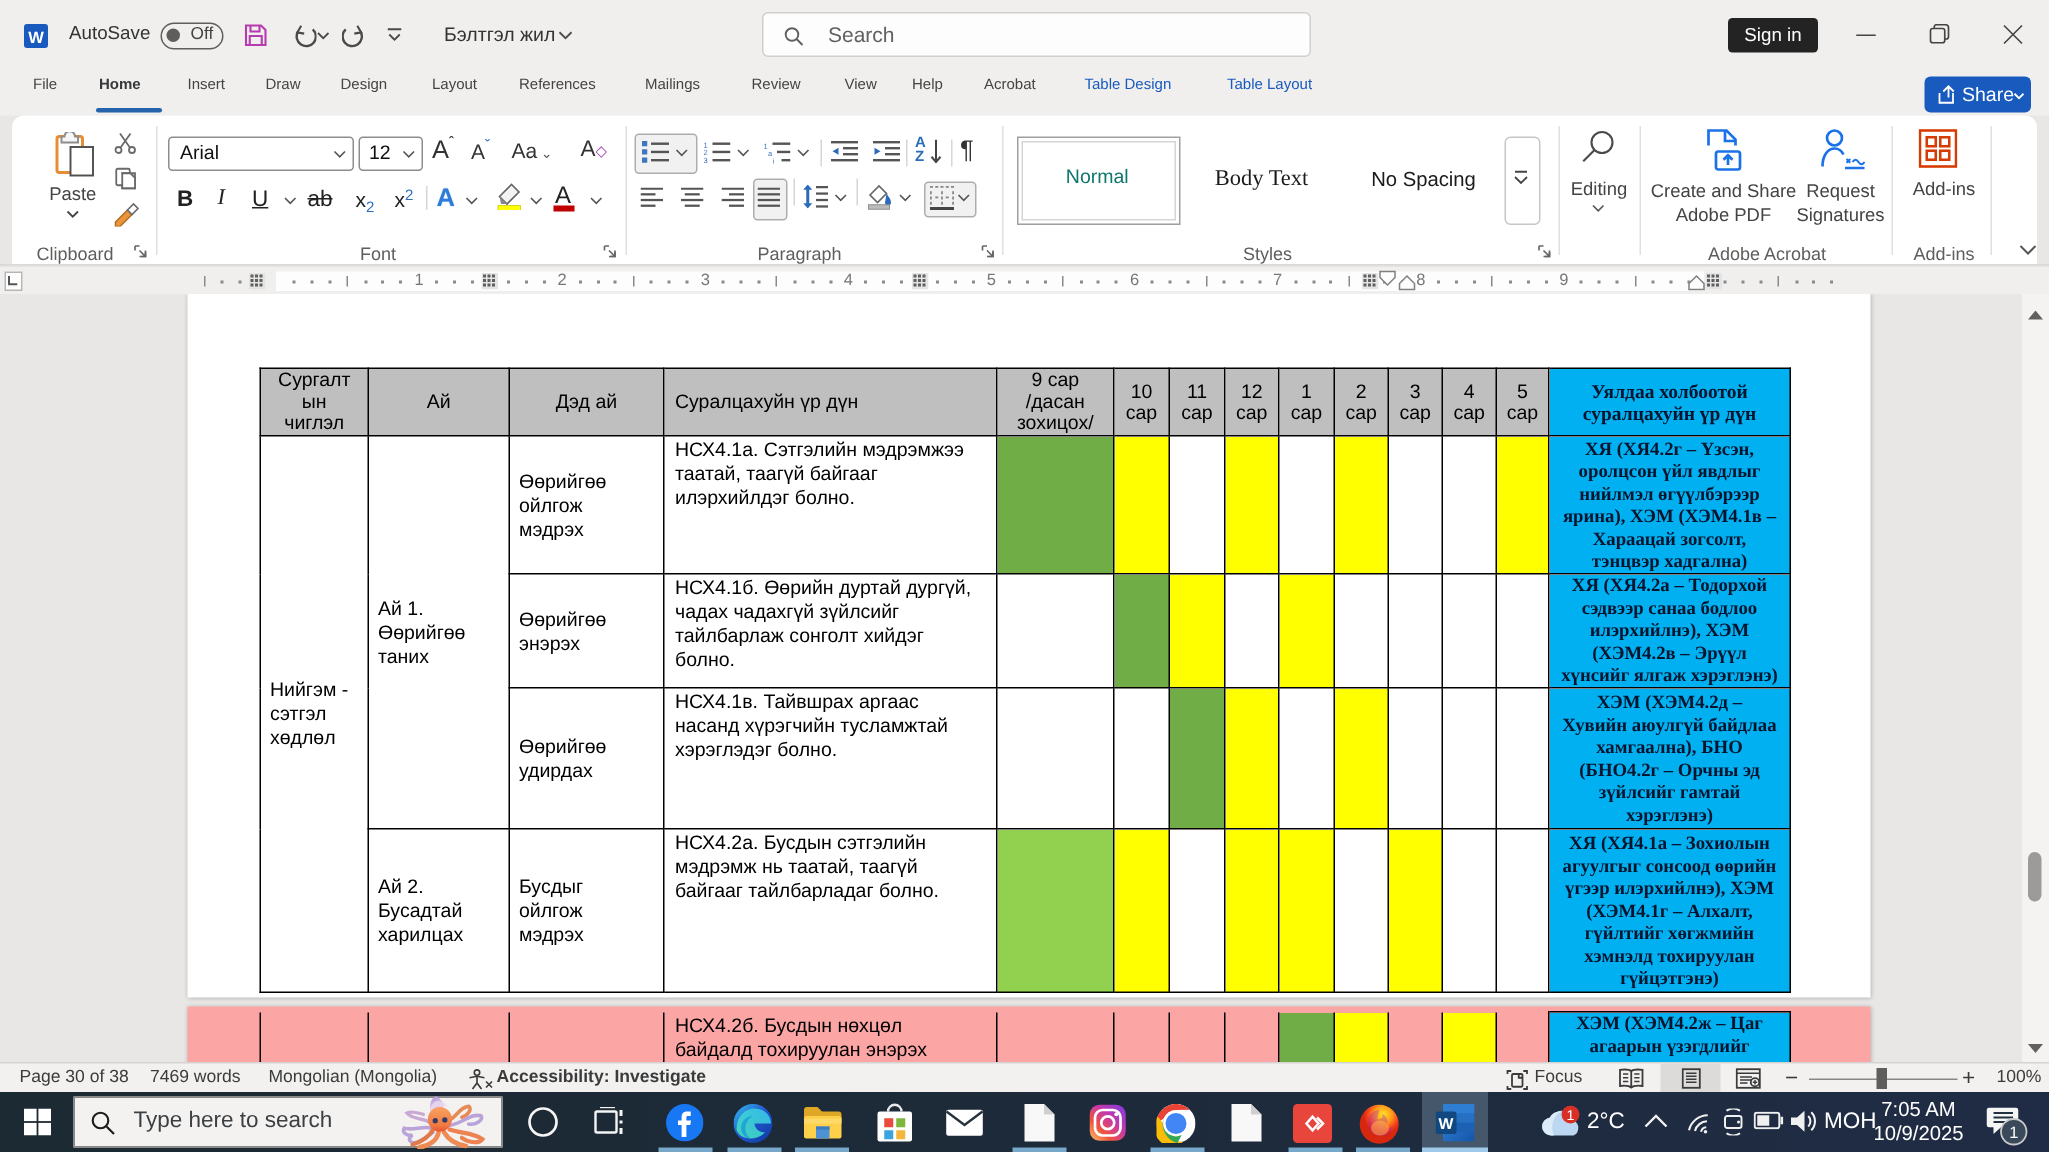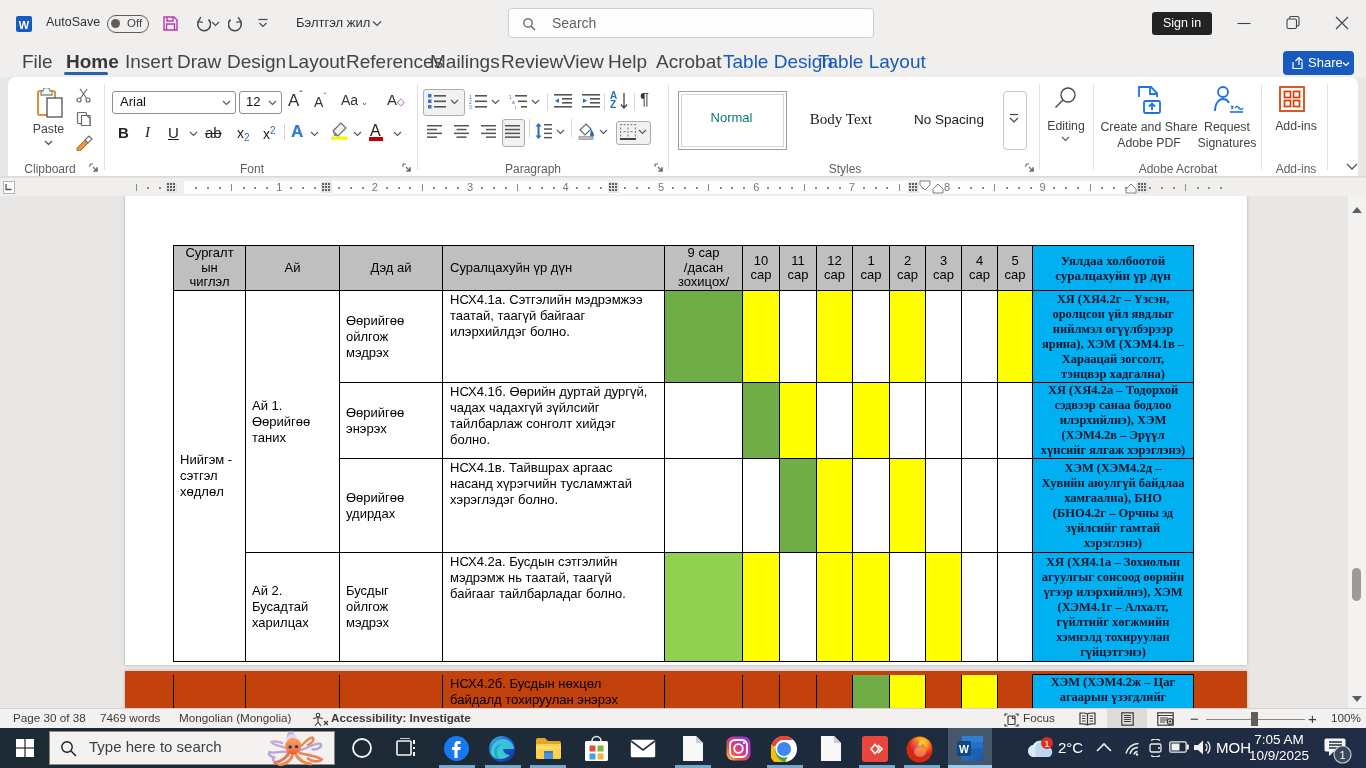--- a/index.html
+++ b/index.html
@@ -2,37 +2,37 @@
 <html><head>
 <meta charset="utf-8">
 <style>
   html,body{margin:0;padding:0;}
   body{font-family:"Liberation Sans",sans-serif;}
   #screen{position:relative;width:1366px;height:768px;overflow:hidden;background:#e8e7e6;}
   .abs{position:absolute;}
   
   #titlebar{left:0;top:0;width:1366px;height:44px;background:#f0efee;}
   #tabrow{left:0;top:44px;width:1366px;height:33px;background:#f0efee;}
-  .tab{position:absolute;top:7px;font-size:19px;color:#444;}
+  .tab{position:absolute;top:7px;font-size:10px;color:#444;}
   .tab.ctx{color:#185abd;}
   #ribbon{left:8px;top:77px;width:1350px;height:99px;background:#ffffff;border-radius:8px 8px 0 0;}
   #ribbonline{left:0;top:176px;width:1366px;height:2px;background:linear-gradient(#d8d6d4,#e7e6e4);}
   .gsep{position:absolute;top:7px;width:1px;height:86px;background:#e2e0de;}
   .glabel{position:absolute;top:85px;font-size:12px;color:#605e5c;text-align:center;}
   .launcher{position:absolute;top:86px;width:10px;height:10px;}
   
   #ruler{left:0;top:178px;width:1366px;height:18px;background:#f0efee;}
   #rulerwhite{position:absolute;left:184px;top:3px;width:952px;height:13px;background:#fdfdfd;}
   .tickdot{position:absolute;top:9px;width:2px;height:2px;background:#8a8a8a;}
   .tickline{position:absolute;top:6px;width:1px;height:7px;background:#8a8a8a;}
   .ticknum{position:absolute;top:3px;font-size:11px;color:#777;}
   
   #docarea{left:0;top:196px;width:1366px;height:512px;background:#e8e7e6;overflow:hidden;}
   #page1{position:absolute;left:125px;top:0px;width:1122px;height:469px;background:#ffffff;box-shadow:0 0 3px rgba(0,0,0,.25);}
-  #page2{position:absolute;left:125px;top:475px;width:1122px;height:60px;background:#c2410c;box-shadow:0 0 3px rgba(0,0,0,.25);}
+  #page2{position:absolute;left:125px;top:475px;width:1122px;height:60px;background:#fca5a5;box-shadow:0 0 3px rgba(0,0,0,.25);}
   #doctitle{position:absolute;left:0;top:6px;width:1122px;text-align:center;font-size:24px;line-height:28px;color:#000;}
   table.doc{border-collapse:collapse;table-layout:fixed;position:absolute;}
   table.doc td{border:1px solid #000;padding:0;vertical-align:middle;font-size:13px;line-height:16px;color:#000;overflow:hidden;}
   table.doc td.hd{background:#bfbfbf;text-align:center;line-height:14.5px;}
   table.doc td.lft{text-align:left;padding-left:6px;padding-right:2px;}
   table.doc td.out{vertical-align:top;text-align:left;padding:1px 4px 0 7px;}
   table.doc td.cy{background:#00b0f0;font-family:"Liberation Serif",serif;font-weight:bold;font-size:12.5px;line-height:15px;text-align:center;color:#06142e;}
   table.doc td.g{background:#70ad47;}
   table.doc td.lg{background:#92d050;}
   table.doc td.y{background:#ffff00;}

